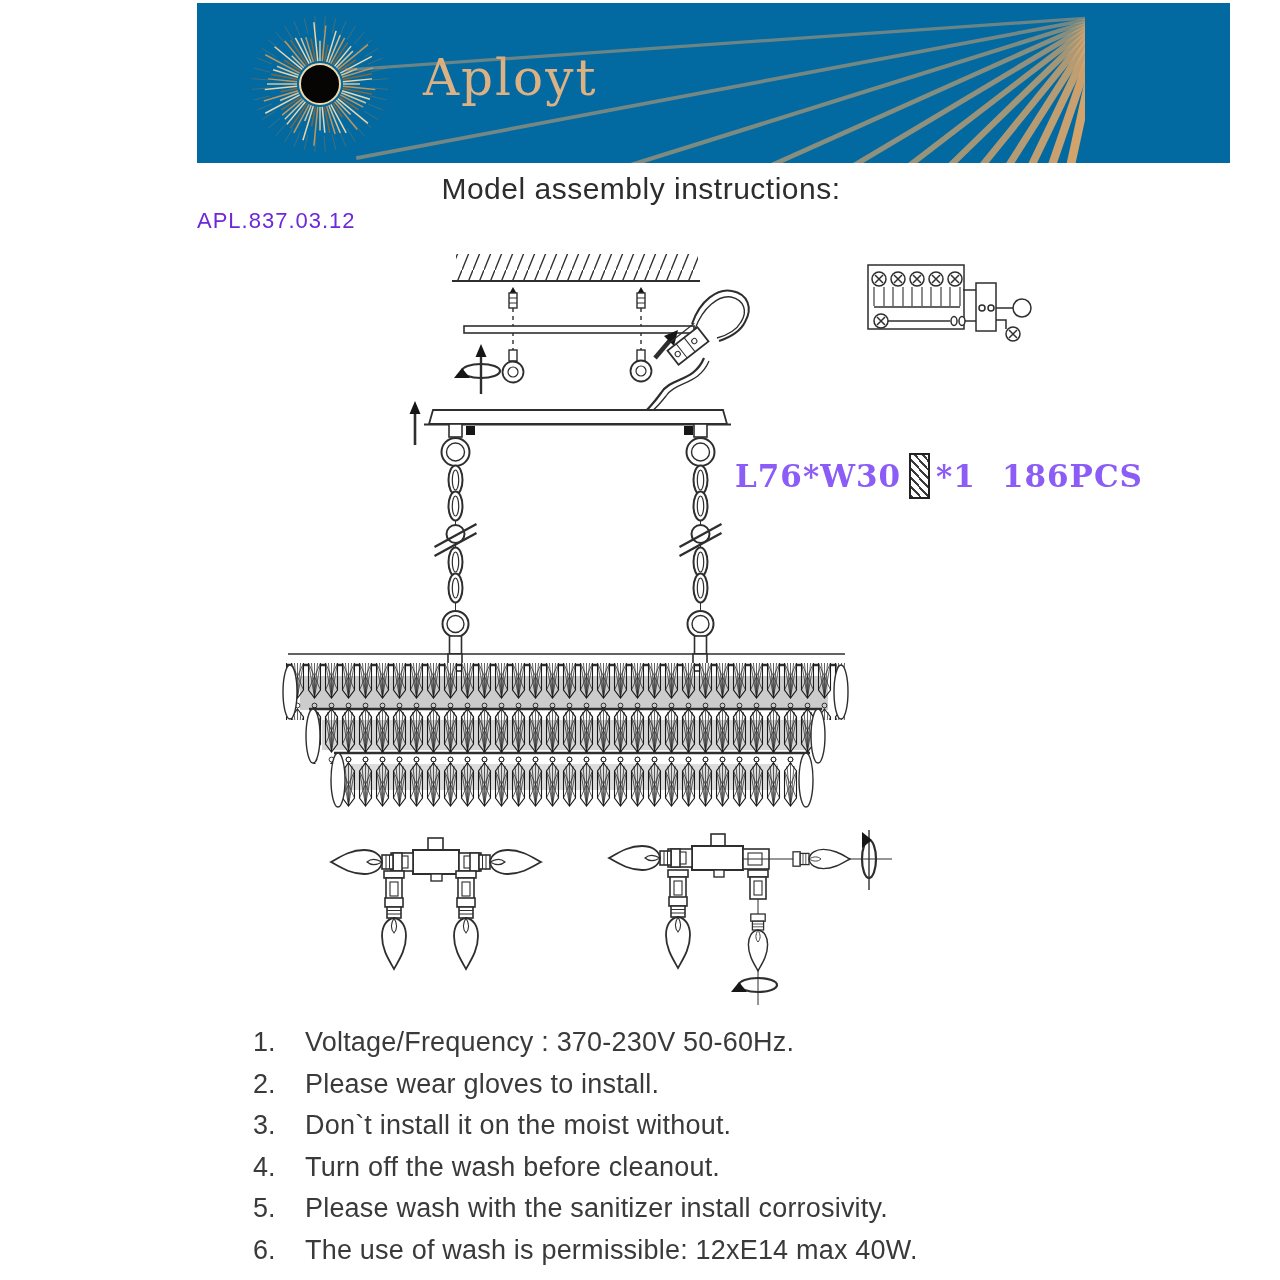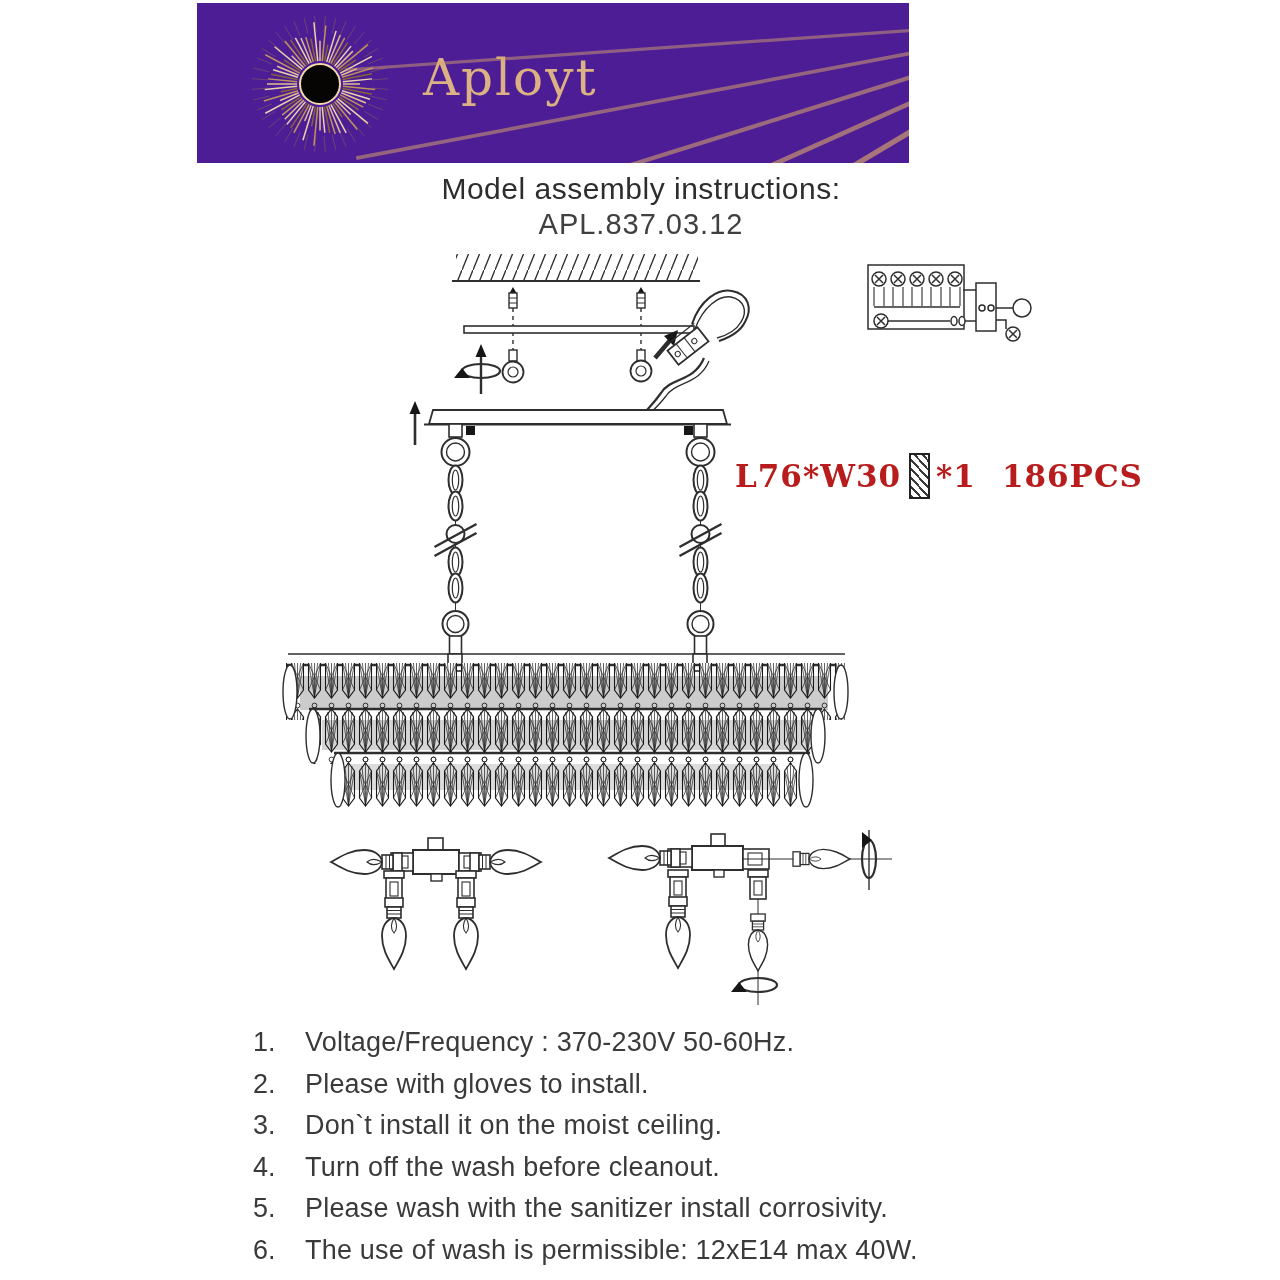--- a/index.html
+++ b/index.html
@@ -2,49 +2,49 @@
 <html><head>
 <meta charset="utf-8">
 <style>
   html,body{margin:0;padding:0;}
   body{
     width:1280px;height:1280px;position:relative;background:#ffffff;
     font-family:"Liberation Sans", sans-serif;overflow:hidden;
   }
   
   .banner{
-    position:absolute;left:197px;top:3px;width:712px;height:160px;
-    background:#4c1d95;overflow:hidden;
+    position:absolute;left:197px;top:3px;width:1033px;height:160px;
+    background:#0369a1;overflow:hidden;
   }
   .banner svg{position:absolute;top:0;left:0;}
   .brand{
     position:absolute;left:226px;top:46px;width:220px;
     font-family:"DejaVu Serif", serif;font-size:50px;font-weight:400;
     letter-spacing:2px;color:#dcb184;
   }
   
   .title1{
     position:absolute;left:197px;top:172px;width:888px;text-align:center;
     font-size:30px;font-weight:500;color:#2d2d2d;letter-spacing:0.5px;
   }
   .title2{
-    position:absolute;left:197px;top:208px;width:888px;text-align:center;
-    font-size:29px;font-weight:500;color:#404040;letter-spacing:1px;
+    position:absolute;left:197px;top:208px;width:888px;
+    font-size:22px;font-weight:500;color:#6d28d9;letter-spacing:1px;
   }
   
   #diagram{position:absolute;left:250px;top:246px;width:840px;height:776px;}
   #diagram *{vector-effect:none;}
   .ln{stroke:#2e2e2e;fill:none;}
   .fw{stroke:#2e2e2e;fill:#ffffff;}
   .fk{stroke:none;fill:#161616;}
   
   .spec{
     position:absolute;left:735px;top:453px;display:flex;align-items:center;
     font-family:"DejaVu Serif", serif;font-weight:700;font-size:31px;
-    color:#b91c1c;letter-spacing:1px;
+    color:#8b5cf6;letter-spacing:1px;
   }
   .crystal-chip{
     display:inline-block;width:17px;height:42px;margin:0 6px 0 8px;
     border:2px solid #222;
     background:repeating-linear-gradient(48deg,#3a3a3a 0 2px,#ffffff 2px 6px);
   }
   .spec .qty{margin-right:26px;}
   
   .instructions{position:absolute;left:253px;top:1022px;width:830px;}
   .inst-row{display:flex;font-size:27px;line-height:41.5px;color:#3a3a3a;}
@@ -442,25 +442,25 @@
   </g>
 </svg>
 
 <div class="instructions">
   <div class="inst-row">
     <span class="num">1.</span>
     <span class="txt">Voltage/Frequency : 370-230V 50-60Hz.</span>
   </div>
   <div class="inst-row">
     <span class="num">2.</span>
-    <span class="txt">Please with gloves to install.</span>
+    <span class="txt">Please wear gloves to install.</span>
   </div>
   <div class="inst-row">
     <span class="num">3.</span>
-    <span class="txt">Don`t install it on the moist ceiling.</span>
+    <span class="txt">Don`t install it on the moist without.</span>
   </div>
   <div class="inst-row">
     <span class="num">4.</span>
     <span class="txt">Turn off the wash before cleanout.</span>
   </div>
   <div class="inst-row">
     <span class="num">5.</span>
     <span class="txt">Please wash with the sanitizer install corrosivity.</span>
   </div>
   <div class="inst-row">

